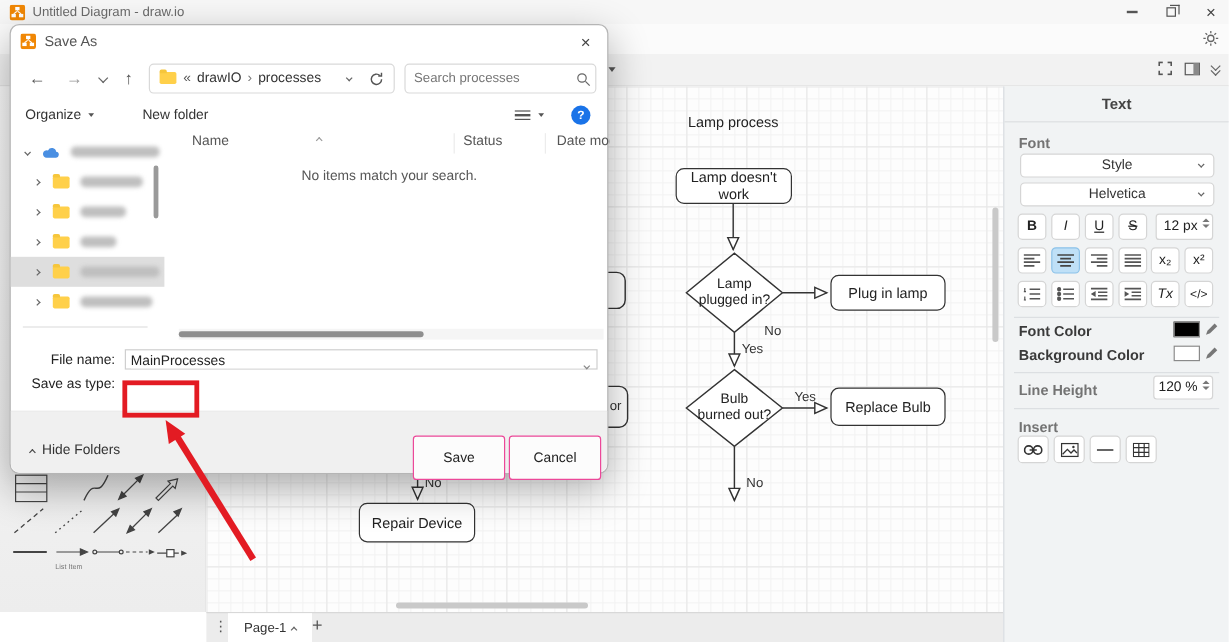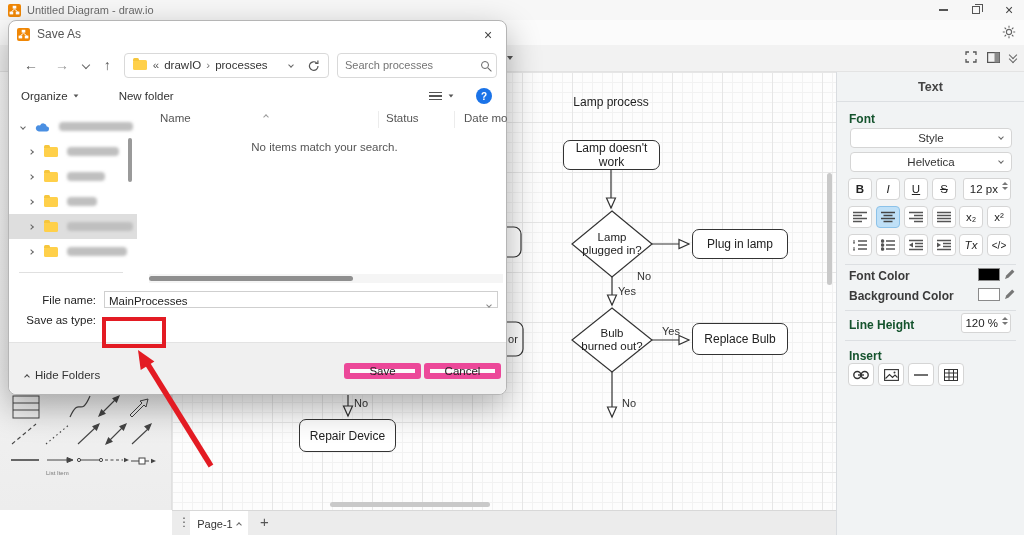--- a/index.html
+++ b/index.html
@@ -43,28 +43,28 @@
       linear-gradient(to bottom,#f2f2f2 1px,transparent 1px);
     background-size:50px 50px,50px 50px,10px 10px,10px 10px; }
   .node { position:absolute; background:#fff; border:1.3px solid #333; border-radius:7px; display:flex; align-items:center; justify-content:center; font-size:12px; color:#222; text-align:center; }
   .edge-lbl { position:absolute; transform:translate(-50%,-50%); font-size:11px; color:#333; white-space:nowrap; }
   .diamond-lbl { position:absolute; font-size:11.5px; color:#222; text-align:center; line-height:13px; transform:translate(-50%,-50%); }
   .chart-title { position:absolute; transform:translate(-50%,-50%); font-size:12px; color:#222; white-space:nowrap; }
   .scroll-thumb { position:absolute; background:#c9c9c9; border-radius:3px; }
 
   
   .pagebar { left:172px; top:510px; width:664px; height:25px; background:#ececec; border-top:1px solid #d8d8d8; }
-  .page-tab { position:absolute; left:18px; top:0; width:58px; height:25px; background:#fff; display:flex; align-items:center; justify-content:center; gap:4px; font-size:11px; color:#333; }
+  .page-tab { position:absolute; left:18px; top:0; width:70px; height:25px; background:#fff; display:flex; align-items:center; justify-content:center; gap:4px; font-size:11px; color:#333; }
   .pagebar .dots { position:absolute; left:6px; top:4px; font-size:12px; color:#555; letter-spacing:0; }
   .pagebar .addpg { position:absolute; left:88px; top:2px; font-size:15px; color:#555; }
 
   
   .panel { left:836px; top:72px; width:188px; height:463px; background:#f1f3f4; border-left:1px solid #d9dce0; }
   .panel-hd { height:30px; border-bottom:1px solid #dcdfe2; display:flex; align-items:center; justify-content:center; font-size:12.5px; font-weight:bold; color:#444; }
-  .sect-lbl { position:absolute; left:12px; font-size:12px; font-weight:bold; color:#14532d; }
+  .sect-lbl { position:absolute; left:12px; font-size:12px; font-weight:bold; color:#737373; }
   .pnl-select { position:absolute; left:13px; width:162px; height:20px; background:#fff; border:1px solid #d5d5d5; border-radius:4px; display:flex; align-items:center; justify-content:center; font-size:11.5px; color:#333; }
   .pnl-select .chv { position:absolute; right:8px; top:6px; }
   .tbtn { position:absolute; width:24px; height:22px; background:#fff; border:1px solid #d5d5d5; border-radius:4px; display:flex; align-items:center; justify-content:center; font-size:11.5px; color:#222; }
   .tbtn.active { background:#bfe0f7; border-color:#8cc2e9; }
   .spinbox { position:absolute; background:#fff; border:1px solid #d5d5d5; border-radius:3px; display:flex; align-items:center; justify-content:flex-end; font-size:11.5px; color:#222; padding-right:12px; }
   .spin-arrows { position:absolute; right:2px; top:3px; display:flex; flex-direction:column; gap:2px; }
   .spin-arrows i { display:block; width:0; height:0; border-left:3px solid transparent; border-right:3px solid transparent; }
   .spin-arrows i.up { border-bottom:3.5px solid #777; }
   .spin-arrows i.dn { border-top:3.5px solid #777; }
   .pnl-div { position:absolute; left:8px; right:8px; border-top:1px solid #dcdfe2; }
@@ -102,21 +102,21 @@
   .col-sep { position:absolute; top:2px; height:17px; border-left:1px solid #ececec; }
   .empty-msg { position:absolute; top:32px; left:0; right:0; text-align:center; font-size:11.5px; color:#555; }
   .hscroll { position:absolute; left:5px; right:2px; bottom:1px; height:9px; background:#f5f5f5; }
   .hscroll .thumb { position:absolute; left:0; top:2px; width:204px; height:4.5px; background:#8f8f8f; border-radius:3px; }
   .field-row { display:flex; align-items:center; height:17px; margin:0 8px 3px 0; }
   .field-lbl { width:95px; text-align:right; padding-right:8px; font-size:11.5px; color:#222; flex:none; }
   .combo { flex:1; height:17px; border:1px solid #cfcfcf; background:#fff; display:flex; align-items:flex-end; padding:0 6px 0 4px; font-size:11.5px; color:#222; }
   .combo input { border:none; outline:none; flex:1; font-size:11.5px; color:#222; min-width:0; }
   .dlg-footer { position:absolute; left:0; right:0; bottom:0; height:52px; background:#f0f0f0; border-top:1px solid #e3e3e3; border-radius:0 0 8px 8px; }
   .hide-folders { position:absolute; left:16px; top:26px; display:flex; align-items:center; gap:6px; font-size:11.5px; color:#333; }
-  .dlg-btn { position:absolute; top:20px; width:77px; height:16px; background:#fcfcfc; border:6px solid #ec4899; border-radius:3px; font-size:11.5px; color:#222; display:flex; align-items:center; justify-content:center; }
+  .dlg-btn { position:absolute; top:20px; width:77px; height:37px; background:#fcfcfc; border:1px solid #ec4899; border-radius:3px; font-size:11.5px; color:#222; display:flex; align-items:center; justify-content:center; }
 
   
   .red-rect { left:102px; top:317px; width:64px; height:31px; border:4px solid #e31b23; z-index:60; }
   .red-arrow { left:0; top:0; width:1024px; height:535px; z-index:60; pointer-events:none; }
 
   svg.icon { display:block; }
 </style>
 </head>
 <body>
 

